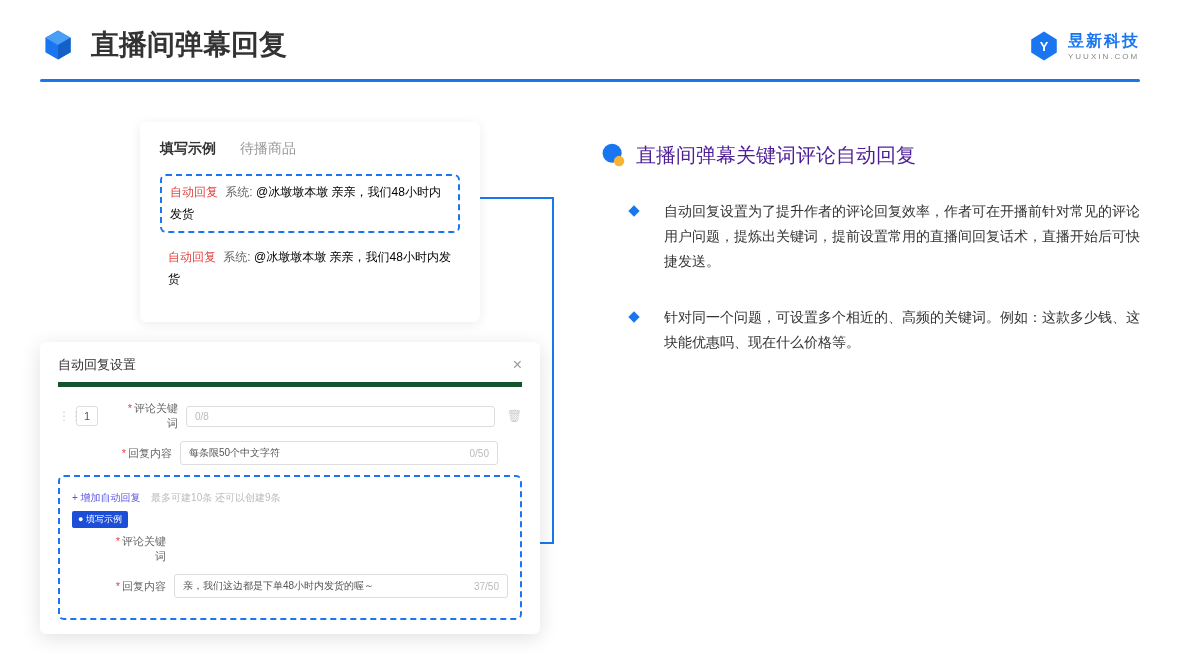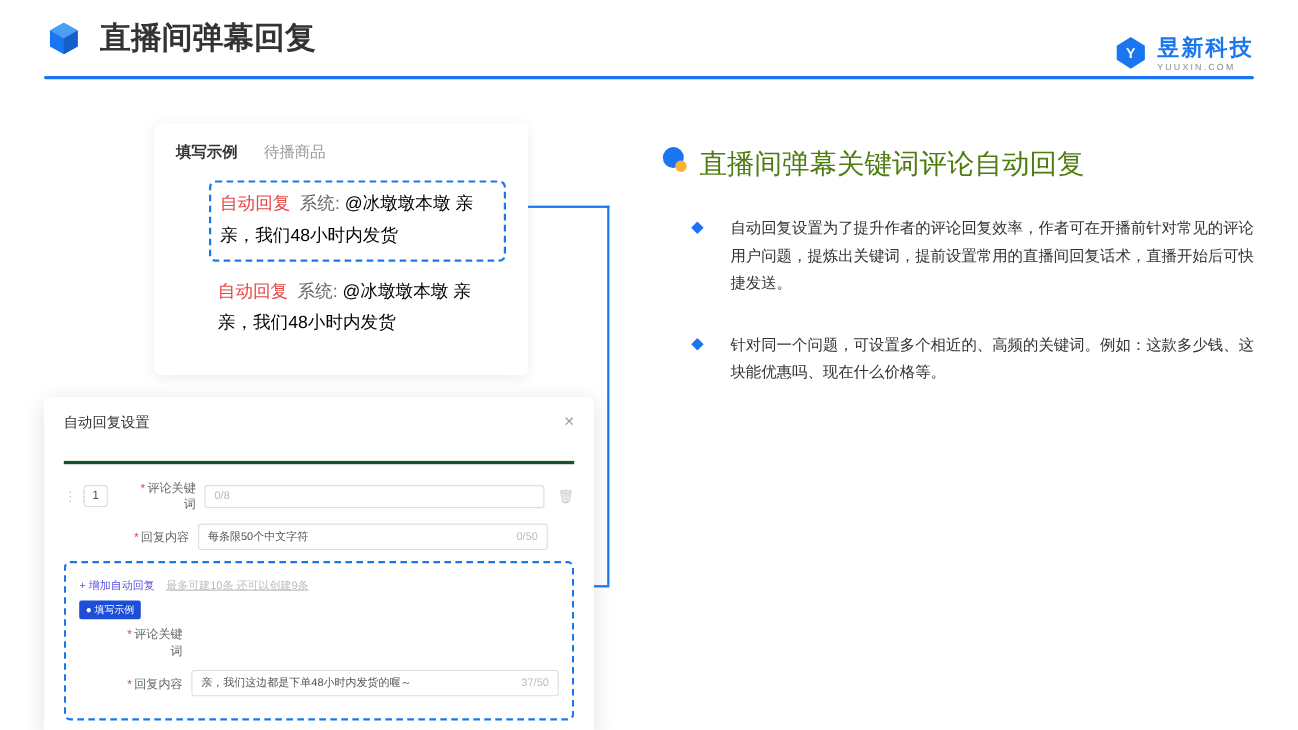--- a/index.html
+++ b/index.html
@@ -1,72 +1,72 @@
 <!DOCTYPE html>
 <html><head>
 <meta charset="utf-8">
 <style>
 * { margin: 0; padding: 0; box-sizing: border-box; }
 body { font-family: "Microsoft YaHei", -apple-system, sans-serif; background: #fff; width: 1180px; height: 664px; position: relative; overflow: hidden; }
 
-.header { display: flex; align-items: center; padding: 16px 40px 15px 40px; }
+.header { display: flex; align-items: center; padding: 26px 40px 15px 40px; }
 .header-icon { width: 36px; height: 36px; margin-right: 15px; }
 .header-title { font-size: 28px; font-weight: 600; color: #333; }
 .brand { position: absolute; right: 40px; top: 30px; display: flex; align-items: center; }
 .brand-icon { width: 32px; height: 32px; margin-right: 8px; }
-.brand-text { font-size: 20px; font-weight: 700; color: #1976f0; letter-spacing: 2px; text-align: right; }
+.brand-text { font-size: 16px; font-weight: 700; color: #1976f0; letter-spacing: 2px; text-align: right; }
 .brand-sub { font-size: 8px; color: #888; letter-spacing: 2px; }
 .divider { height: 3px; background: linear-gradient(to right, #1976f0, #1976f0); margin: 0 40px 40px 40px; border-radius: 2px; }
 
 .content { display: flex; padding: 0 40px; gap: 60px; }
 .left-col { flex: 0 0 500px; position: relative; }
 .right-col { flex: 1; padding-top: 20px; }
 
 
 .comment-card { background: #fff; border-radius: 6px; box-shadow: 0 2px 12px rgba(0,0,0,0.08); padding: 18px 20px; width: 340px; margin-left: 100px; margin-bottom: 20px; position: relative; }
 .tabs { display: flex; gap: 24px; margin-bottom: 16px; font-size: 14px; }
 .tab { color: #999; cursor: pointer; }
 .tab.active { color: #333; font-weight: 600; }
-.comment-row { font-size: 16px; line-height: 1.8; margin-bottom: 8px; padding: 6px 8px; margin-left: 30px; }
+.comment-row { font-size: 12px; line-height: 1.8; margin-bottom: 8px; padding: 6px 8px; }
 .comment-row.highlighted { border: 2px dashed #1976f0; border-radius: 6px; position: relative; }
 .badge-auto { color: #e64545; margin-right: 4px; }
 .sys { color: #666; }
 
 
 .settings-card { background: #fff; border-radius: 6px; box-shadow: 0 4px 20px rgba(0,0,0,0.12); width: 500px; padding: 14px 18px; position: relative; z-index: 2; }
-.settings-header { display: flex; justify-content: space-between; align-items: center; font-size: 13px; color: #333; padding-bottom: 26px; border-bottom: 3px solid #14532d; margin-bottom: 14px; }
+.settings-header { display: flex; justify-content: space-between; align-items: center; font-size: 13px; color: #333; padding-bottom: 8px; border-bottom: 5px solid #14532d; margin-bottom: 14px; }
 .close-x { color: #999; cursor: pointer; font-size: 16px; }
 
 .form-row { display: flex; align-items: center; gap: 8px; margin-bottom: 10px; font-size: 11px; }
 .drag-handle { color: #ccc; font-size: 12px; width: 10px; }
 .num-box { width: 22px; height: 20px; border: 1px solid #ddd; border-radius: 3px; text-align: center; line-height: 18px; font-size: 11px; color: #555; }
 .req-dot { color: #e64545; margin-right: 2px; }
 .label { color: #666; width: 58px; text-align: right; }
 .input-box { flex: 1; border: 1px solid #ddd; border-radius: 3px; padding: 4px 8px; font-size: 10px; color: #bbb; display: flex; justify-content: space-between; align-items: center; }
 .input-box.dark { color: #555; }
 .counter { color: #bbb; font-size: 10px; }
 .trash { color: #ccc; font-size: 12px; margin-left: 4px; }
 
 .example-block { border: 2px dashed #1976f0; border-radius: 6px; padding: 10px 12px; margin-top: 10px; }
 .add-link { color: #5a55e0; font-size: 10px; }
-.add-hint { color: #bbb; font-size: 10px; margin-left: 6px; text-decoration: underline; }
+.add-hint { color: #bbb; font-size: 10px; margin-left: 6px; }
 .example-badge { background: #1d4ed8; color: #fff; font-size: 9px; padding: 2px 6px; border-radius: 2px; display: inline-block; margin: 6px 0; }
 .tag-pill { display: inline-block; background: #f2f2f2; border-radius: 3px; padding: 2px 6px; font-size: 9px; color: #666; margin-right: 3px; }
 .tag-pill .x { color: #999; margin-left: 2px; }
 
 
 .connector { position: absolute; border: 1.5px solid #1976f0; pointer-events: none; }
 .conn-h1 { top: 75px; left: 440px; width: 74px; height: 0; }
 .conn-v { top: 75px; left: 512px; width: 0; height: 345px; }
 .conn-h2 { top: 420px; left: 462px; width: 52px; height: 0; }
 
 
 .section-title { display: flex; align-items: flex-start; gap: 10px; margin-bottom: 30px; }
 .bubble-icon { width: 26px; height: 26px; position: relative; flex-shrink: 0; }
-.section-heading { font-size: 25px; color: #4d7c0f; font-weight: 500; }
+.section-heading { font-size: 20px; color: #4c1d95; font-weight: 500; }
 .bullet-row { display: flex; gap: 26px; margin-bottom: 30px; font-size: 14px; line-height: 1.8; color: #333; padding-left: 30px; }
 .diamond { width: 8px; height: 8px; background: #1976f0; transform: rotate(45deg); margin-top: 8px; flex-shrink: 0; }
 </style>
 </head>
 <body>
 
 <div class="header">
   <svg class="header-icon" viewBox="0 0 40 40">
     <path d="M20 4 L34 12 L34 28 L20 36 L6 28 L6 12 Z" fill="#1976f0"></path>
     <path d="M20 4 L34 12 L20 20 L6 12 Z" fill="#4a9ef5"></path>

